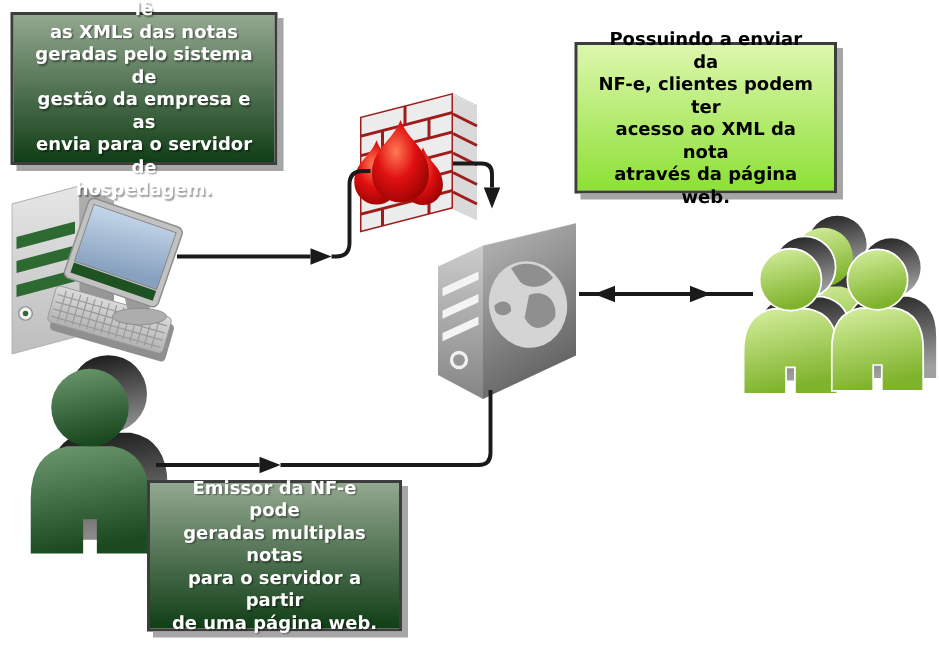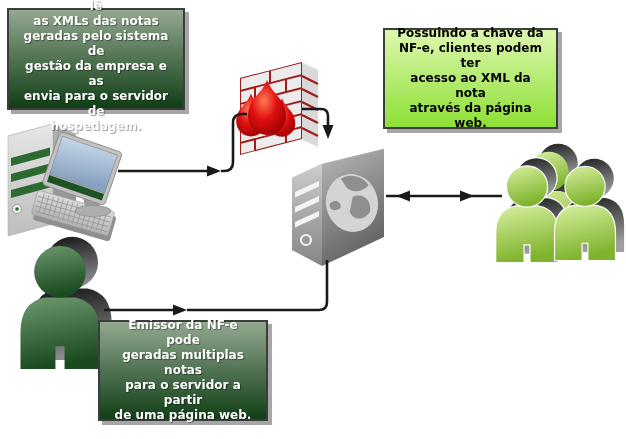--- a/index.html
+++ b/index.html
@@ -243,21 +243,21 @@
   <div id="callout-software" class="callout dark">
     <span>Software da Rentatec lê
 as XMLs das notas
 geradas pelo sistema de
 gestão da empresa e as
 envia para o servidor de
 hospedagem.</span>
   </div>
 
   <div id="callout-clientes" class="callout bright">
-    <span>Possuindo a chave da
+    <span>Possuindo a enviar da
 NF-e, clientes podem ter
 acesso ao XML da nota
 através da página web.</span>
   </div>
 
   <div id="callout-emissor" class="callout dark">
     <span>Emissor da NF-e pode
 geradas multiplas notas
 para o servidor a partir
 de uma página web.</span>

